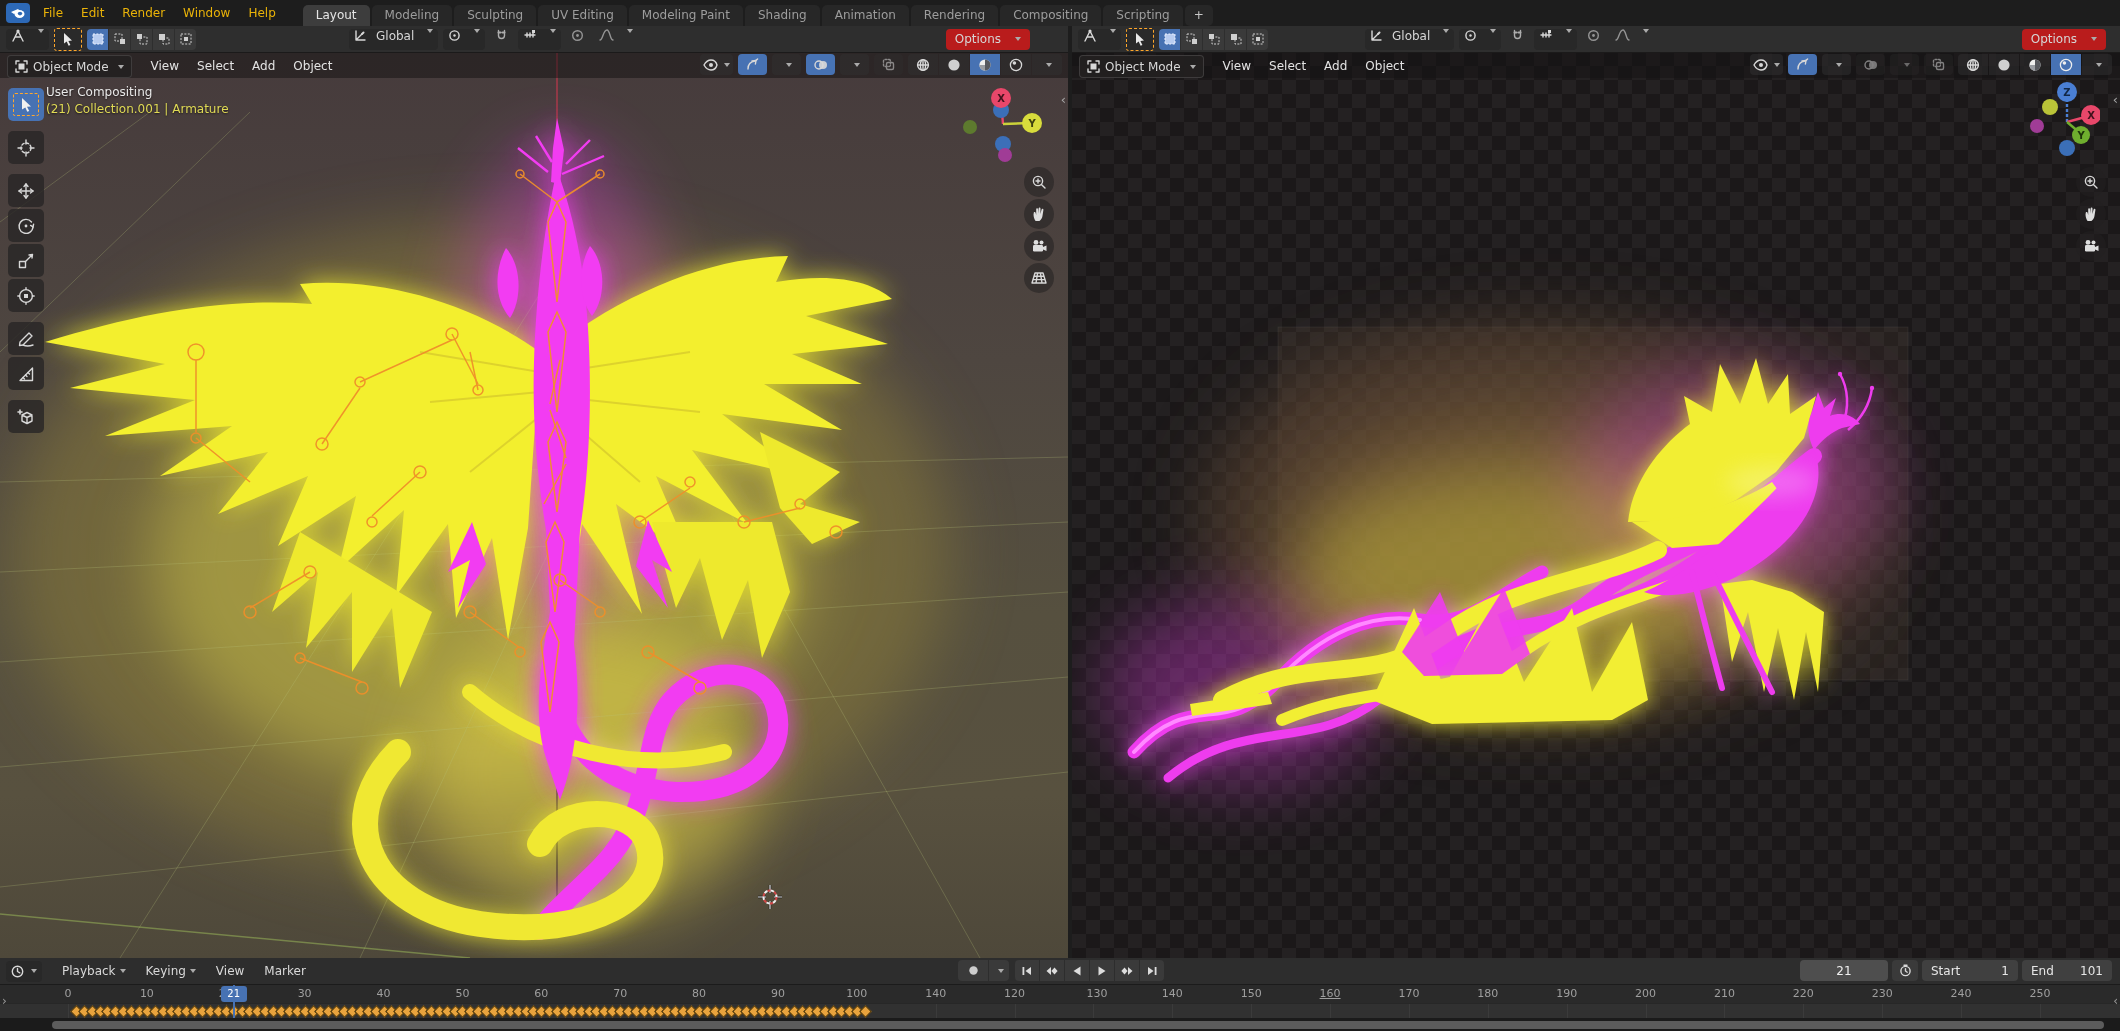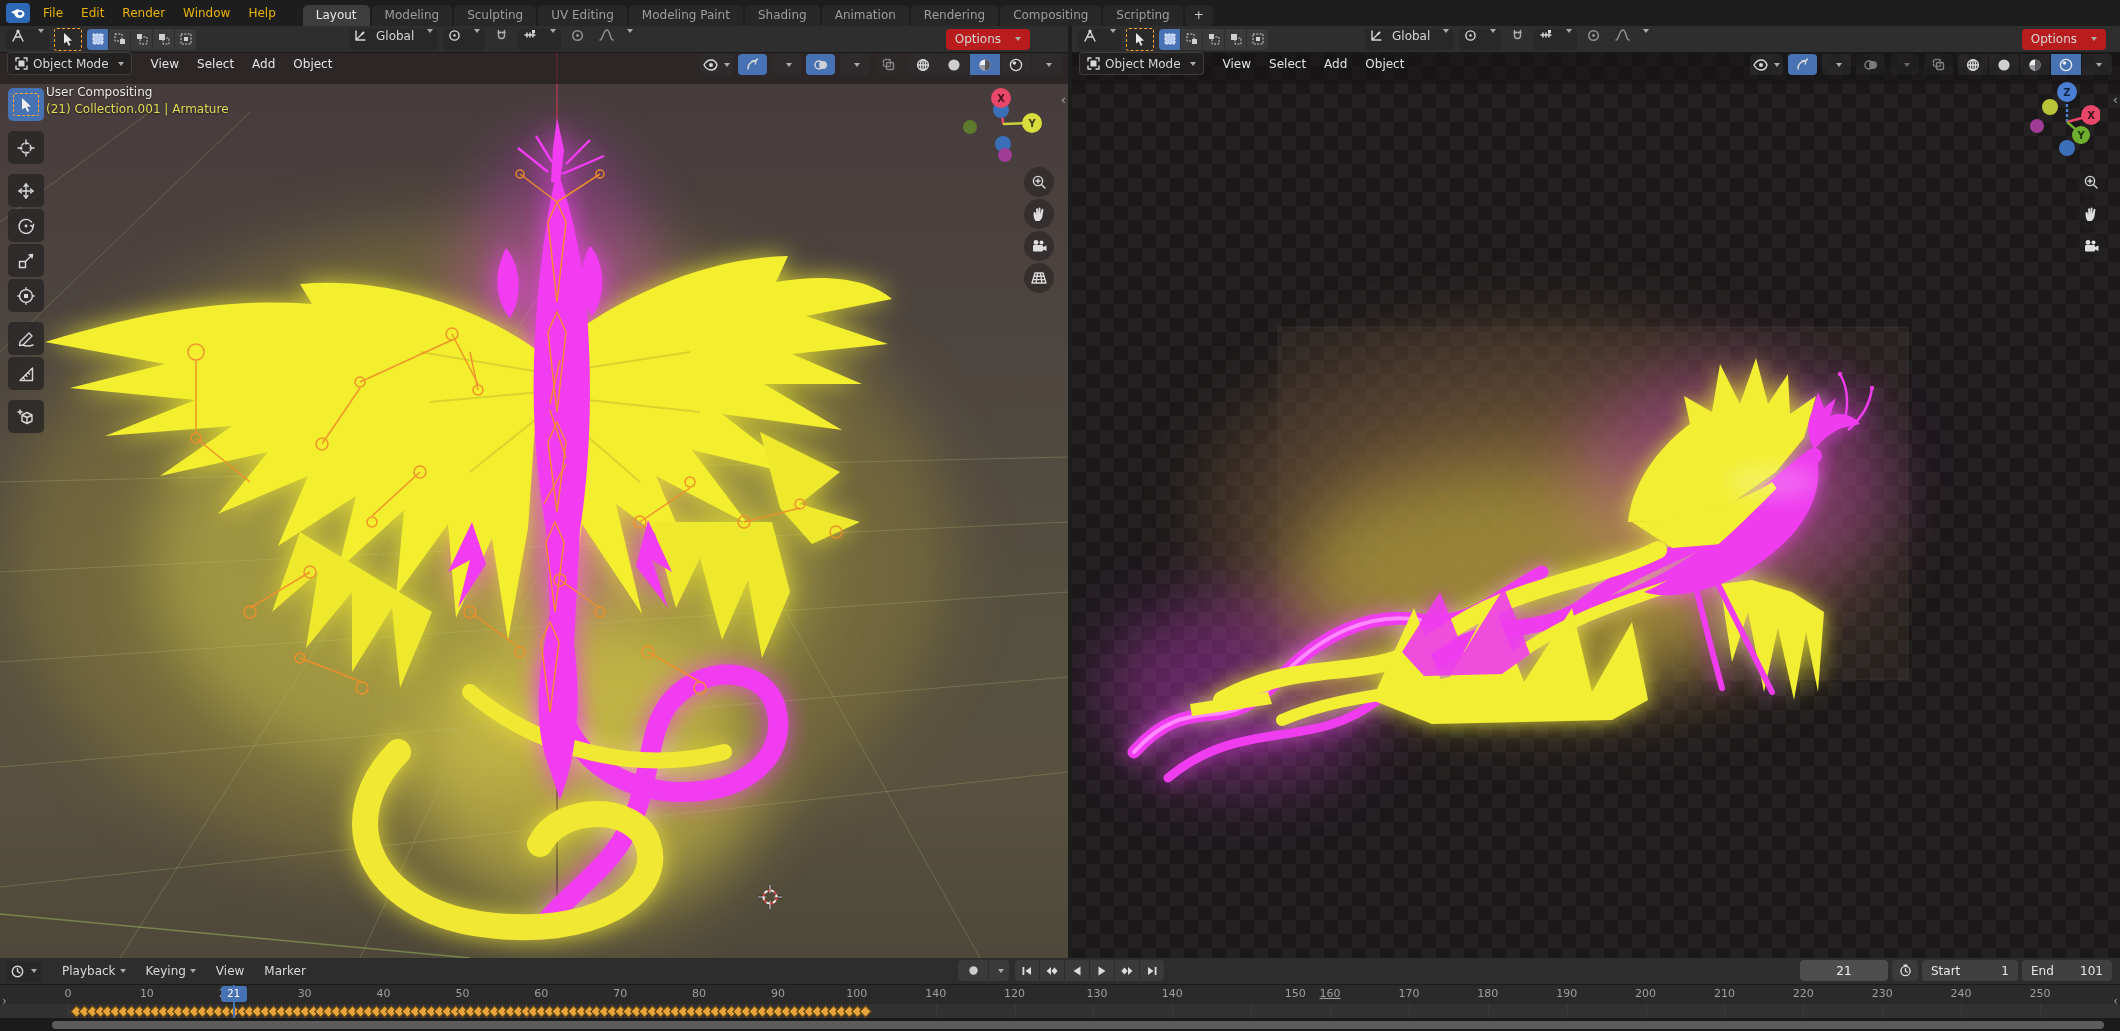--- a/index.html
+++ b/index.html
@@ -35,21 +35,21 @@
   #vp-left .mid{margin-left:148px}
   #vp-right .mid{margin-left:92px}
   .opt{margin-left:auto;height:21px;display:flex;align-items:center;background:#b91c1c;border-radius:4px;padding:0 9px;gap:10px}
   #vp-left .opt{margin-right:32px}
   #vp-right .opt{margin-right:8px}
   .vpcontent{position:absolute;left:0;top:26px;right:0;bottom:0;overflow:hidden}
   #vp-left .vpcontent{background:linear-gradient(180deg,#463b3c 0%,#4e4640 34%,#56503f 62%,#58513f 82%,#4e483a 100%)}
   #vp-right .vpcontent{background-color:#1b1819;
      background-image:conic-gradient(#242122 90deg,#1b1819 90deg 180deg,#242122 180deg 270deg,#1b1819 270deg);
      background-size:28px 28px}
-  .vp-header{position:absolute;left:0;top:0;right:0;height:32px;background:rgba(22,20,20,.52);display:flex;align-items:flex-start;padding:0 7px;gap:2px;z-index:6}
+  .vp-header{position:absolute;left:0;top:0;right:0;height:26px;background:rgba(22,20,20,.52);display:flex;align-items:flex-end;padding:0 7px;gap:2px;z-index:6}
   .mode-dd{height:21px;display:flex;align-items:center;gap:5px;background:rgba(35,33,33,.85);border:1px solid rgba(90,88,88,.5);border-radius:4px;padding:0 7px;margin-right:8px}
   .vp-menus{display:flex;align-items:center}
   .vp-menu-item{padding:0 9px;line-height:24px;color:#e3e3e3}
   .hdr-right{position:absolute;top:2px;display:flex;align-items:center;gap:5px}
   #vp-left .hdr-right{right:6px}
   #vp-right .hdr-right{right:8px}
   .hbtn{height:21px;min-width:23px;display:flex;align-items:center;justify-content:center;background:#30303088;border-radius:4px;padding:0 3px;gap:2px}
   .hbtn.on{background:var(--accent-blue,#4772b3)}
   .hbtn.dim{opacity:.55}
   .shadegrp{display:flex;gap:1px}
@@ -954,21 +954,21 @@
           <div class="tick" style="left: 462.4px;">50</div>
           <div class="tick" style="left: 541.28px;">60</div>
           <div class="tick" style="left: 620.16px;">70</div>
           <div class="tick" style="left: 699.04px;">80</div>
           <div class="tick" style="left: 777.92px;">90</div>
           <div class="tick" style="left: 856.8px;">100</div>
           <div class="tick" style="left: 935.68px;">140</div>
           <div class="tick" style="left: 1014.56px;">120</div>
           <div class="tick" style="left: 1097px;">130</div>
           <div class="tick" style="left: 1172.32px;">140</div>
-          <div class="tick" style="left: 1251.2px; margin-left: 44px;">150</div>
+          <div class="tick" style="left: 1251.2px;">150</div>
           <div class="tick" style="left: 1330.08px; text-decoration: underline;">160</div>
           <div class="tick" style="left: 1408.96px;">170</div>
           <div class="tick" style="left: 1487.84px;">180</div>
           <div class="tick" style="left: 1566.72px;">190</div>
           <div class="tick" style="left: 1645.6px;">200</div>
           <div class="tick" style="left: 1724.48px;">210</div>
           <div class="tick" style="left: 1803.36px;">220</div>
           <div class="tick" style="left: 1882.24px;">230</div>
           <div class="tick" style="left: 1961.12px;">240</div>
           <div class="tick" style="left: 2040px;">250</div>

